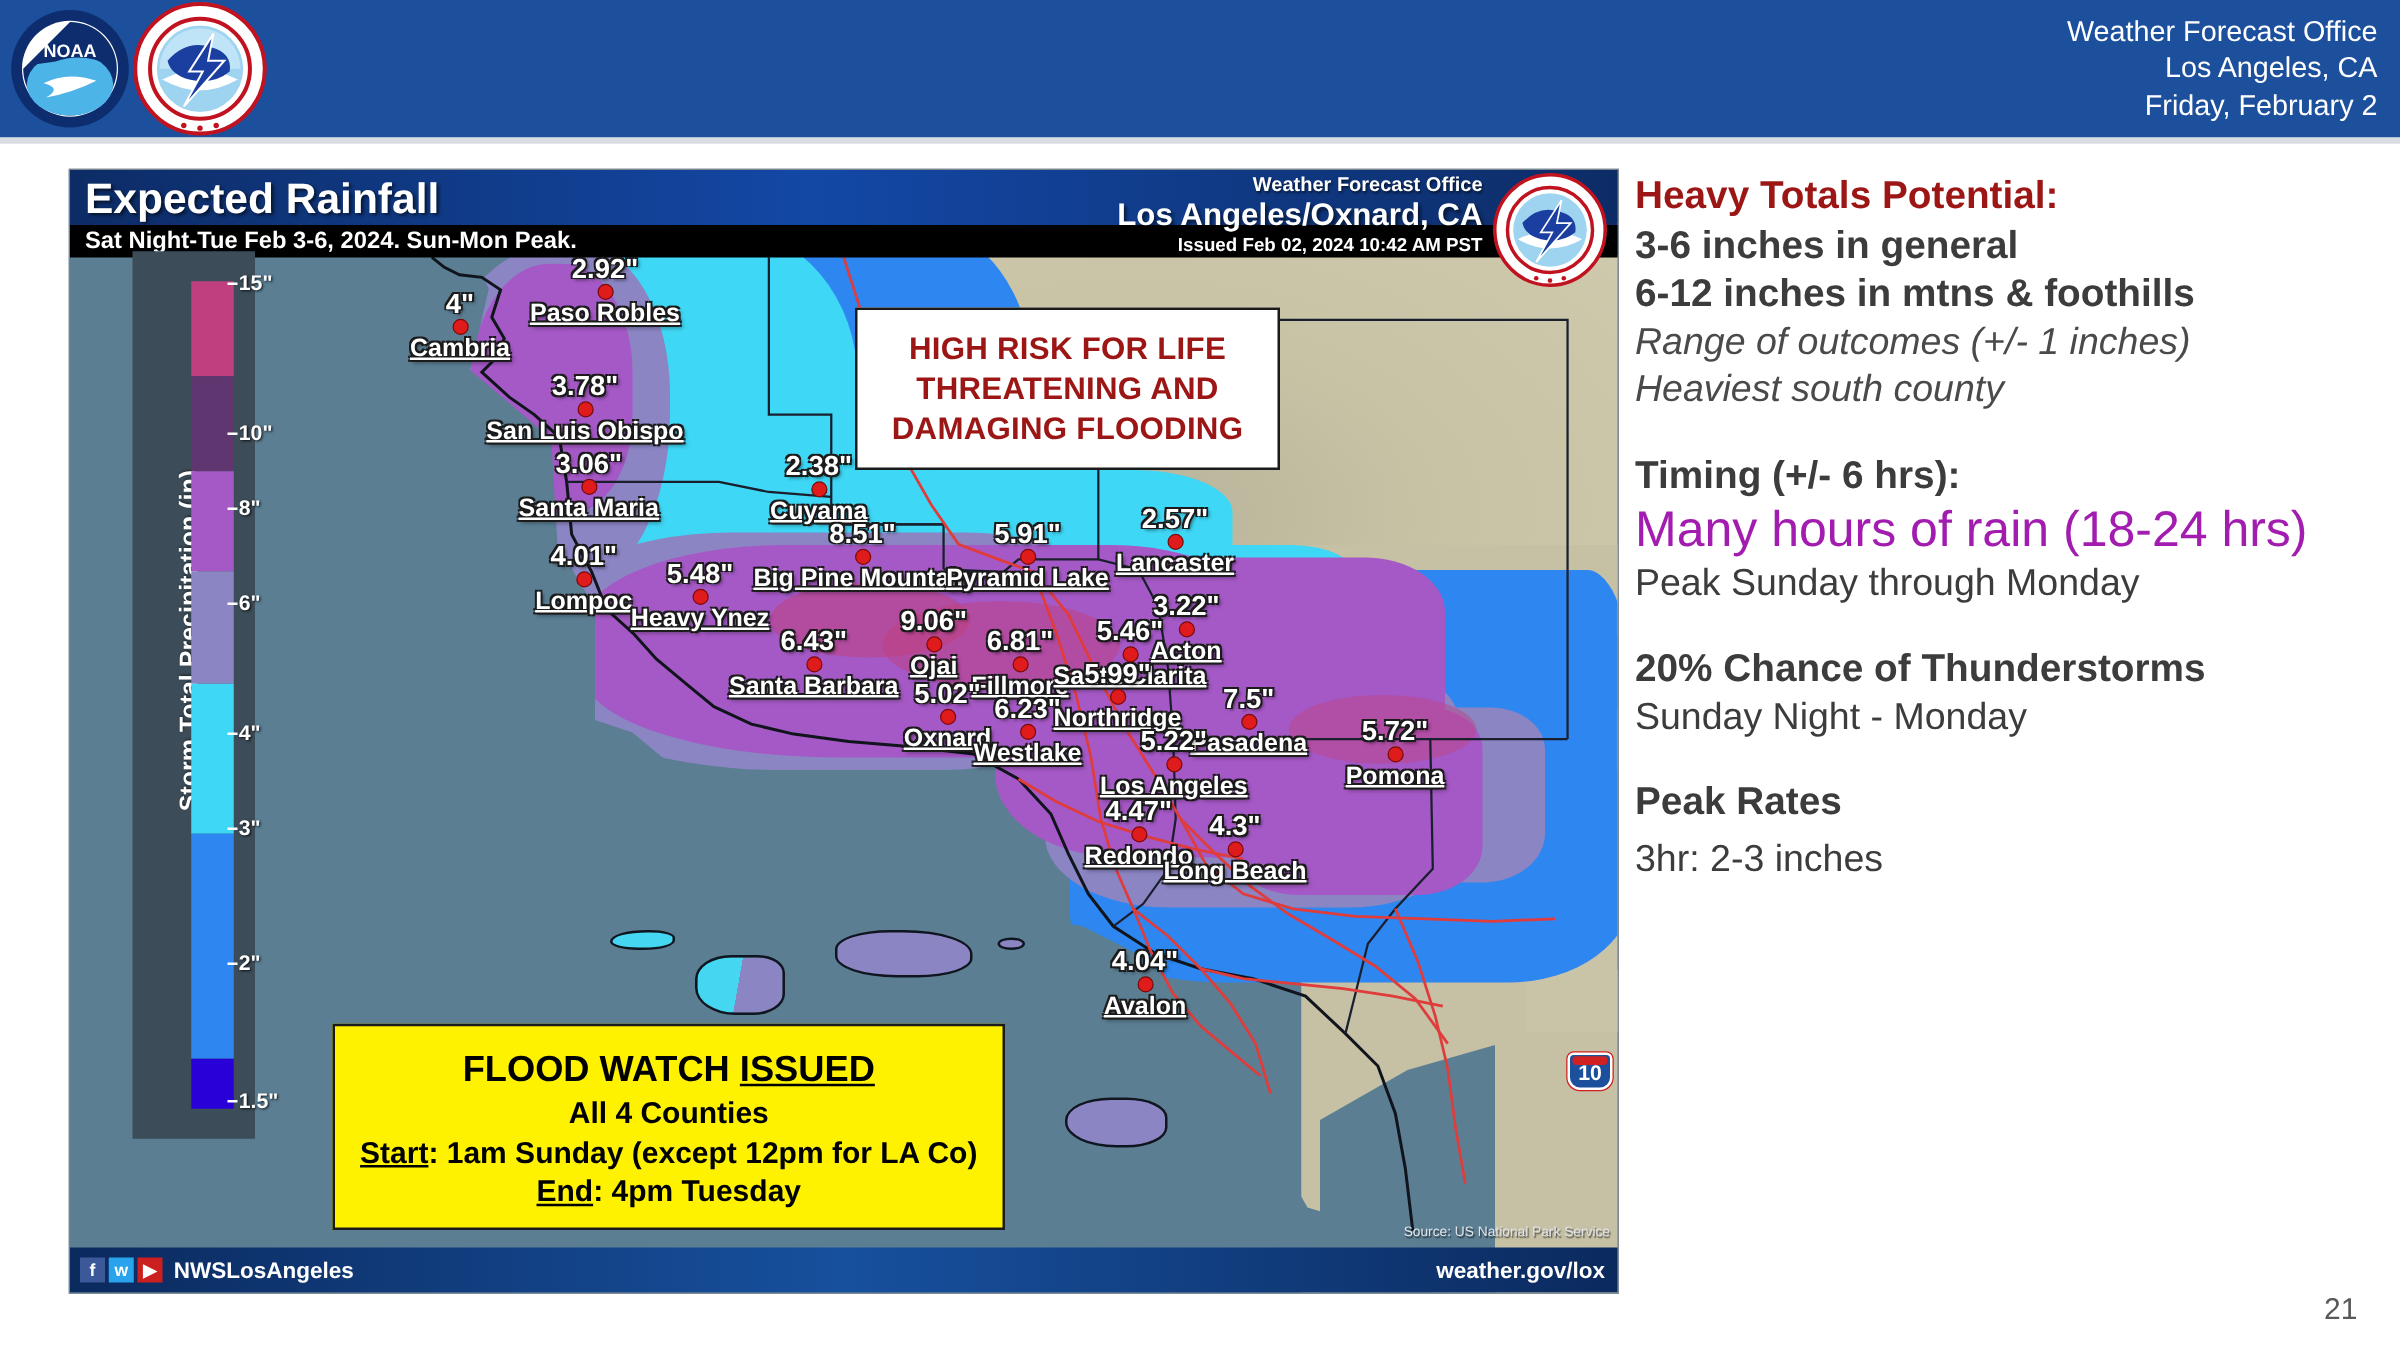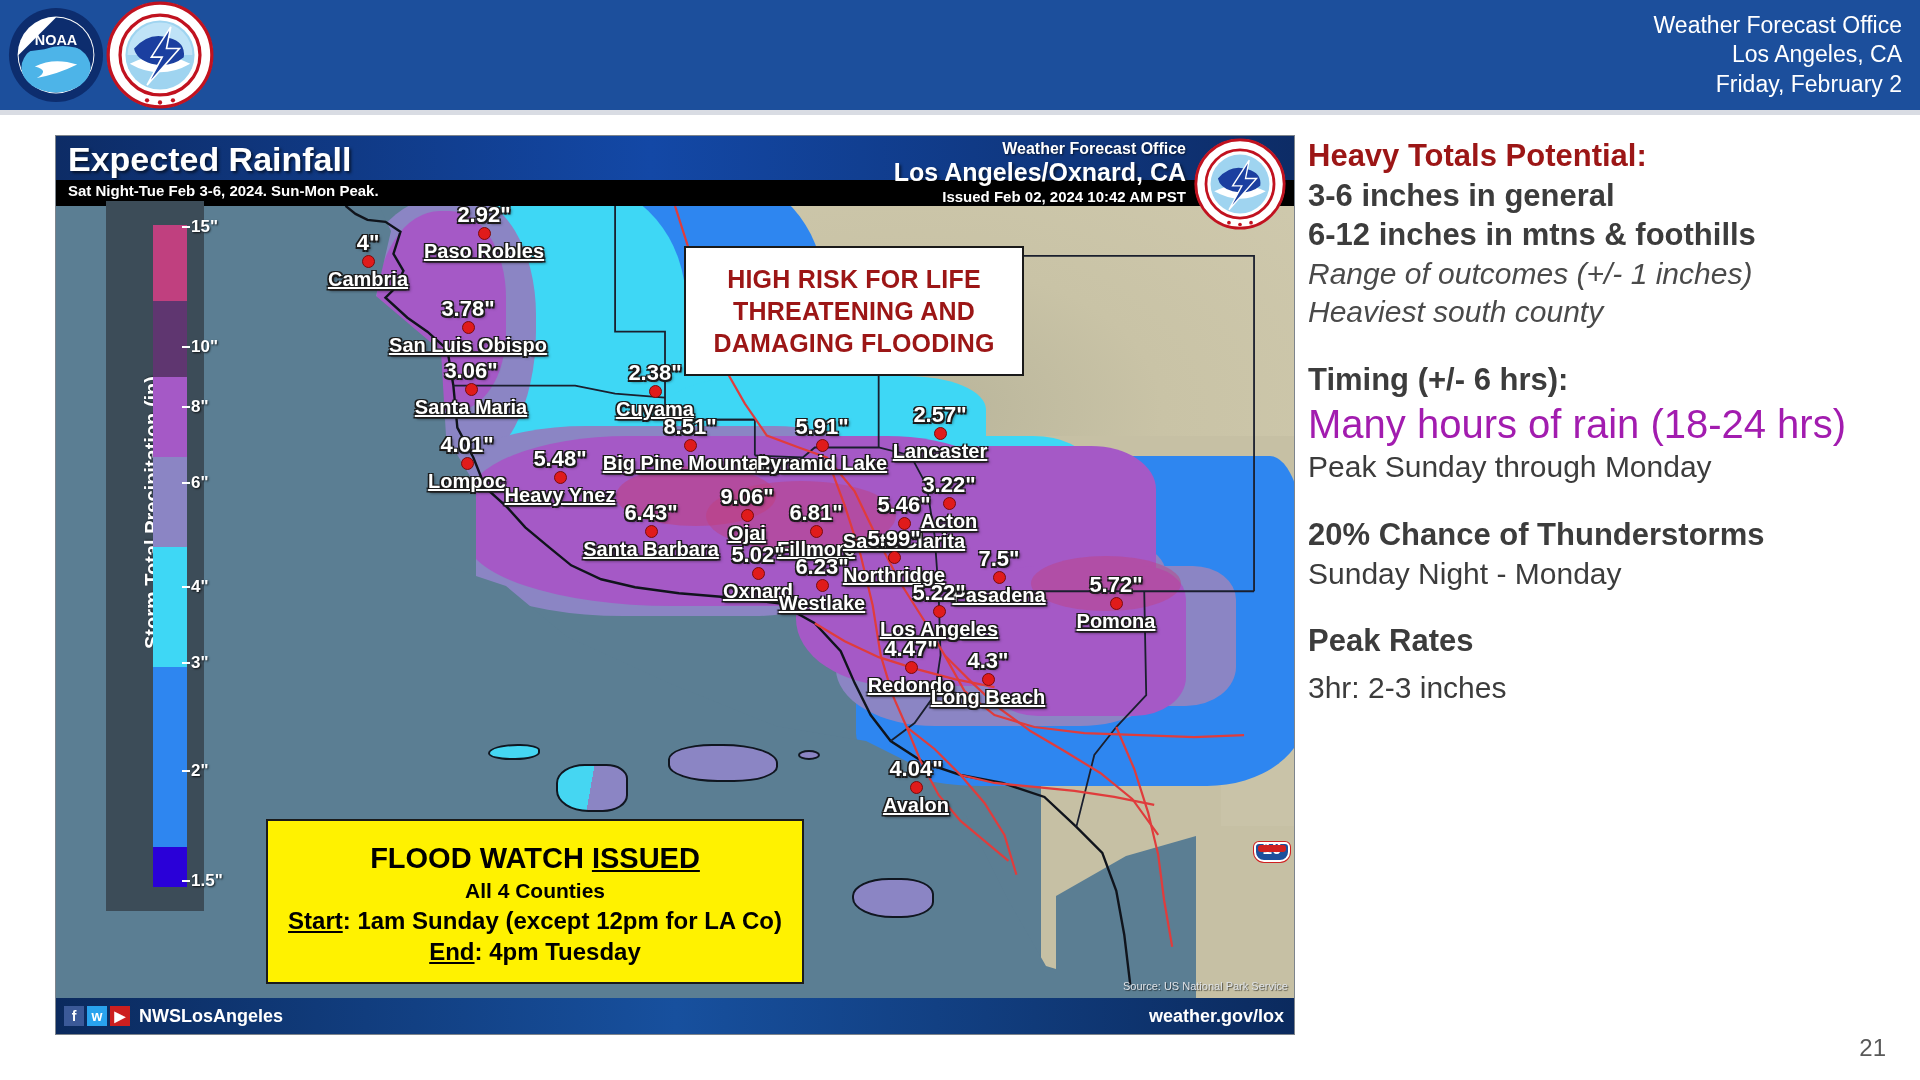--- a/index.html
+++ b/index.html
@@ -186,21 +186,21 @@
     position: absolute; left: 12px; top: 4px;
     color: #ffffff; font-size: 34px; font-weight: bold;
     text-shadow: 2px 2px 3px rgba(0,0,0,.6);
   }
   .map-subbar {
     position: absolute; left: 0; top: 44px; width: 1240px; height: 26px;
     background: #000000;
   }
   .map-banner-sub {
     position: absolute; left: 12px; top: 46px;
-    color: #ffffff; font-size: 15px; font-weight: bold;
+    color: #ffffff; font-size: 19px; font-weight: bold;
     text-shadow: 1px 1px 2px rgba(0,0,0,.7);
   }
   .map-office {
     position: absolute; right: 108px; top: 4px;
     color: #ffffff; text-align: right; line-height: 1.12;
   }
   .map-office .l1 { font-size: 16px; font-weight: bold;
      text-shadow: 1px 1px 2px rgba(0,0,0,.6); }
   .map-office .l2 { font-size: 25px; font-weight: bold;
      text-shadow: 2px 2px 3px rgba(0,0,0,.6); }
@@ -255,21 +255,21 @@
   .floodbox {
     position: absolute; left: 210px; top: 683px;
     width: 538px; height: 165px;
     background: #fff200;
     border: 2px solid #1a1a1a;
     display: flex; flex-direction: column;
     align-items: center; justify-content: center;
     padding-top: 4px;
   }
   .floodbox .f1 { font-size: 29px; font-weight: bold; color: #000; margin-bottom: 4px; }
-  .floodbox .f2 { font-size: 21px; font-weight: bold; color: #000; margin-bottom: 4px; }
+  .floodbox .f2 { font-size: 24px; font-weight: bold; color: #000; margin-bottom: 4px; }
   .floodbox .f3 { font-size: 24px; font-weight: bold; color: #000; margin-bottom: 3px; }
   .floodbox .f4 { font-size: 24px; font-weight: bold; color: #000; }
   .u { text-decoration: underline; }
 
   
   .city { position: absolute; text-align: center; white-space: nowrap; }
   .city .dot {
     width: 13px; height: 13px; border-radius: 50%;
     background: #e01b1b; border: 1px solid #7a0b0b;
     margin: 0 auto;
@@ -285,21 +285,21 @@
   .city .nm {
     font-size: 20px; font-weight: bold; color: #ffffff;
     text-shadow: -1.5px -1.5px 0 #1b1b1b, 1.5px -1.5px 0 #1b1b1b,
                  -1.5px 1.5px 0 #1b1b1b, 1.5px 1.5px 0 #1b1b1b,
                  2px 2px 3px rgba(0,0,0,.55);
     line-height: 1; margin-top: 1px; text-decoration: underline;
   }
 
   
   .shield {
-    position: absolute; width: 36px; height: 20px;
+    position: absolute; width: 36px; height: 30px;
     background: #1c4f9c; border: 2px solid #ffffff;
     border-radius: 5px 5px 10px 10px;
     color: #fff; font-size: 17px; font-weight: bold;
     display: flex; align-items: flex-end; justify-content: center;
     padding-bottom: 1px;
     box-shadow: 0 0 0 1px #d02020;
   }
   .shield::before {
     content: ""; position: absolute; left: 2px; top: 1px;
     width: 28px; height: 7px; background: #d02020; border-radius: 3px;

